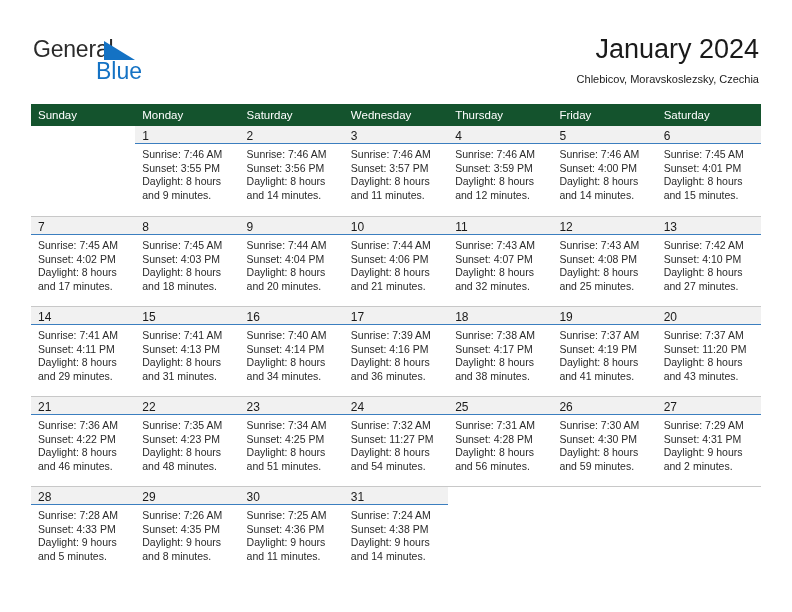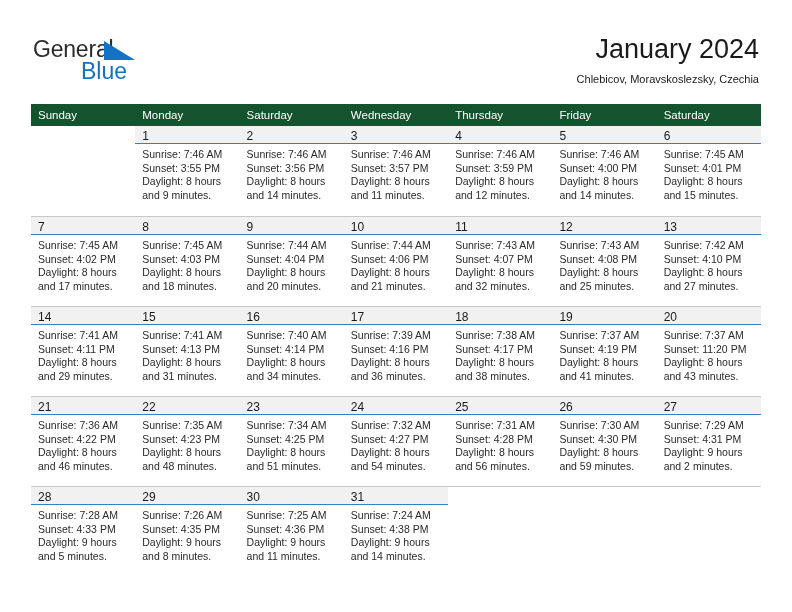--- a/index.html
+++ b/index.html
@@ -38,21 +38,21 @@
     line-height: 26px;
     white-space: nowrap;
   }
   .logo-tri {
     position: absolute;
     left: 71px; top: 5px;
     width: 32px; height: 19px;
   }
   .logo-blue {
     position: absolute;
-    left: 48px; top: 22px;
+    left: 63px; top: 22px;
     font-size: 23px;
     font-weight: 400;
     color: #1472c4;
     line-height: 26px;
     white-space: nowrap;
   }
 
   .title-block {
     position: absolute;
     right: 33px; top: 33px;
@@ -443,21 +443,21 @@
                   <div class="cell-line">Daylight: 8 hours</div>
                   <div class="cell-line">and 51 minutes.</div>
                 </div>
               </div>
             </td>
             <td>
               <div class="daycell">
                 <div class="daynum-band"><span class="daynum">24</span></div>
                 <div class="cell-body">
                   <div class="cell-line">Sunrise: 7:32 AM</div>
-                  <div class="cell-line">Sunset: 4:27 PM</div>
+                  <div class="cell-line">Sunset: 11:27 PM</div>
                   <div class="cell-line">Daylight: 8 hours</div>
                   <div class="cell-line">and 54 minutes.</div>
                 </div>
               </div>
             </td>
             <td>
               <div class="daycell">
                 <div class="daynum-band"><span class="daynum">25</span></div>
                 <div class="cell-body">
                   <div class="cell-line">Sunrise: 7:31 AM</div>

